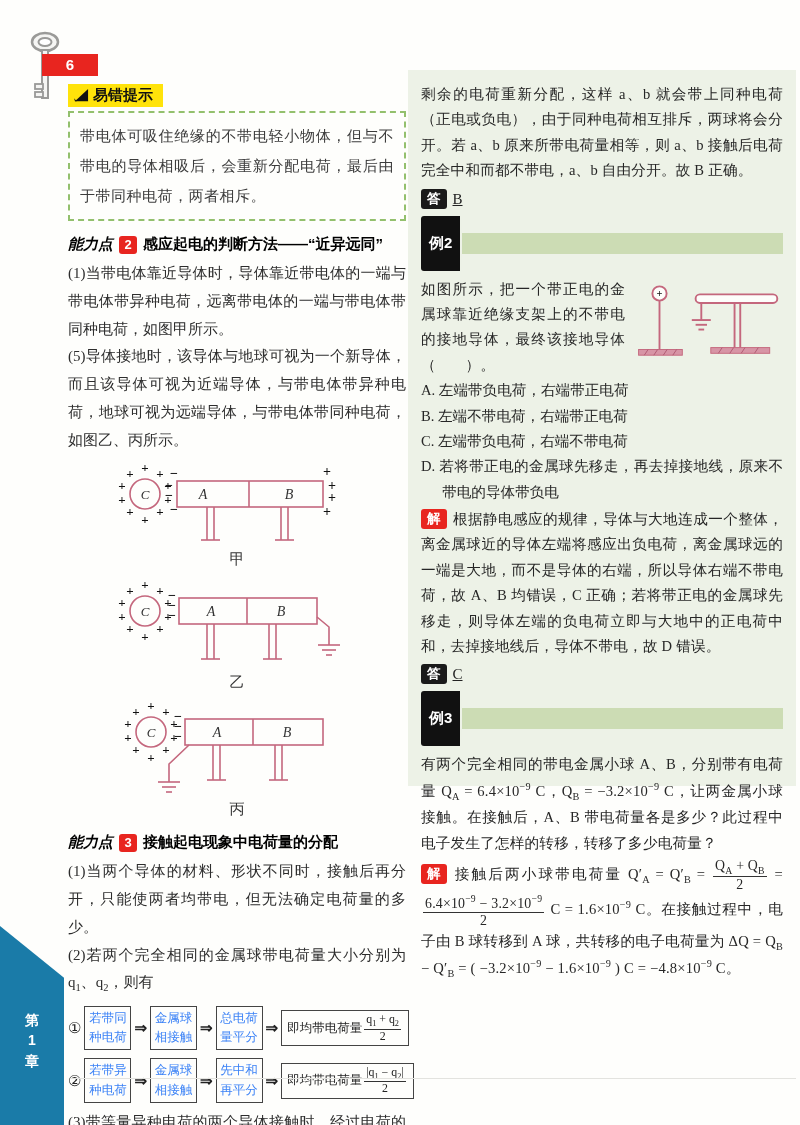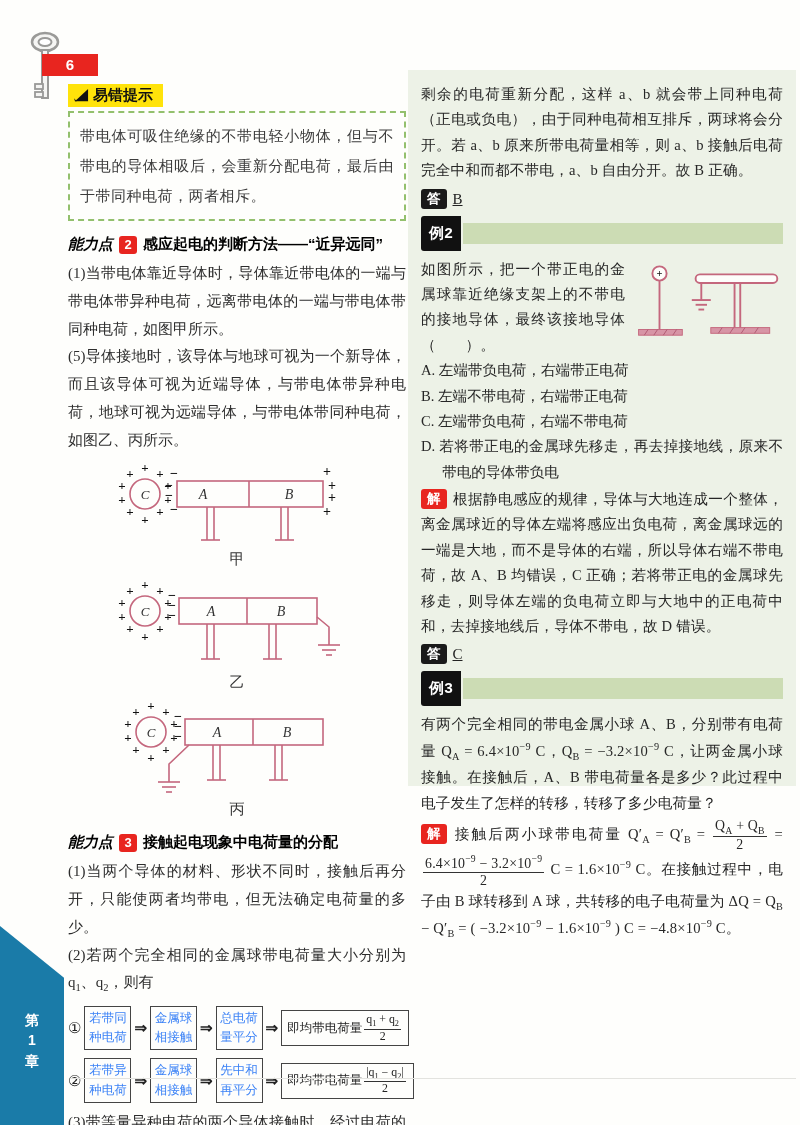--- a/index.html
+++ b/index.html
@@ -71,22 +71,22 @@
   .badge {
     display:inline-block; font-family:"Liberation Sans", sans-serif; font-weight:bold;
     font-size:13.5px; padding:0px 6px; border-radius:3px; margin-right:6px;
     line-height:20px; vertical-align:1px;
   }
   .badge-black { background:#1a1a1a; color:#fff; }
   .badge-red { background:#e8251f; color:#fff; }
   .answer-line { margin:5px 0; font-size:15px; color:#222;text-decoration:underline; }
   .ex-header { display:flex; align-items:center; margin:7px 0 6px 0; }
   .ex-label {
-    background:#111; color:#fff; font-family:Liberation Mono, monospace;
-    font-weight:bold; font-size:15px; padding:8px 8px; border-radius:3px 0 0 3px; flex:0 0 auto;
+    background:#111; color:#fff; font-family:Liberation Sans, sans-serif;
+    font-weight:bold; font-size:15px; padding:18px 8px; border-radius:3px 0 0 3px; flex:0 0 auto;
   }
   .ex-bar { flex:1; height:21px; background:#ccdcb4; margin-left:2px; }
   .q-figure { float:right; width:152px; height:84px; margin:2px 0 2px 6px; }
   .option-line { font-size:14.6px; line-height:1.74; color:#262626; padding-left:1.45em; text-indent:-1.45em; text-align:justify; }
   .sol-para { margin-top:2px; }
   
   .chapter-tab {
     position:absolute; left:0; top:926px; width:64px; height:199px; background:#1a7ba8;
     clip-path:polygon(0 0, 100% 26%, 100% 100%, 0 100%);
   }

